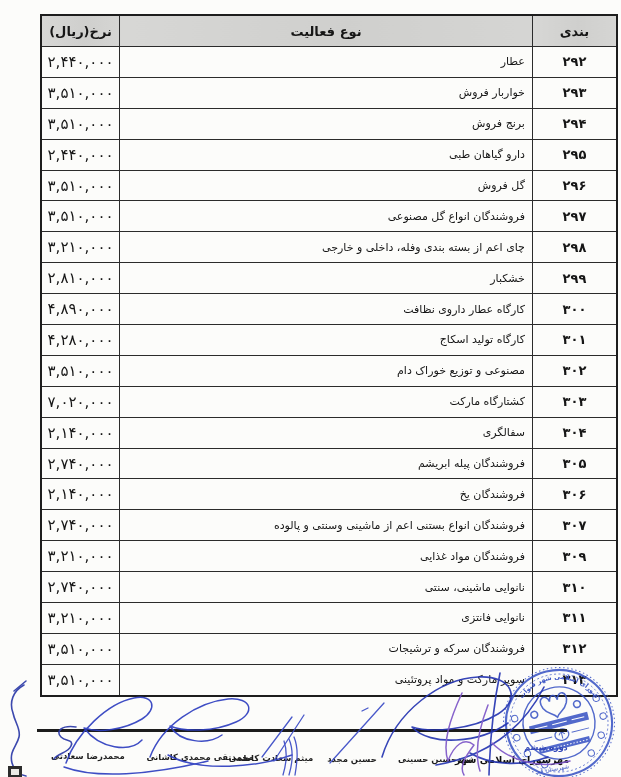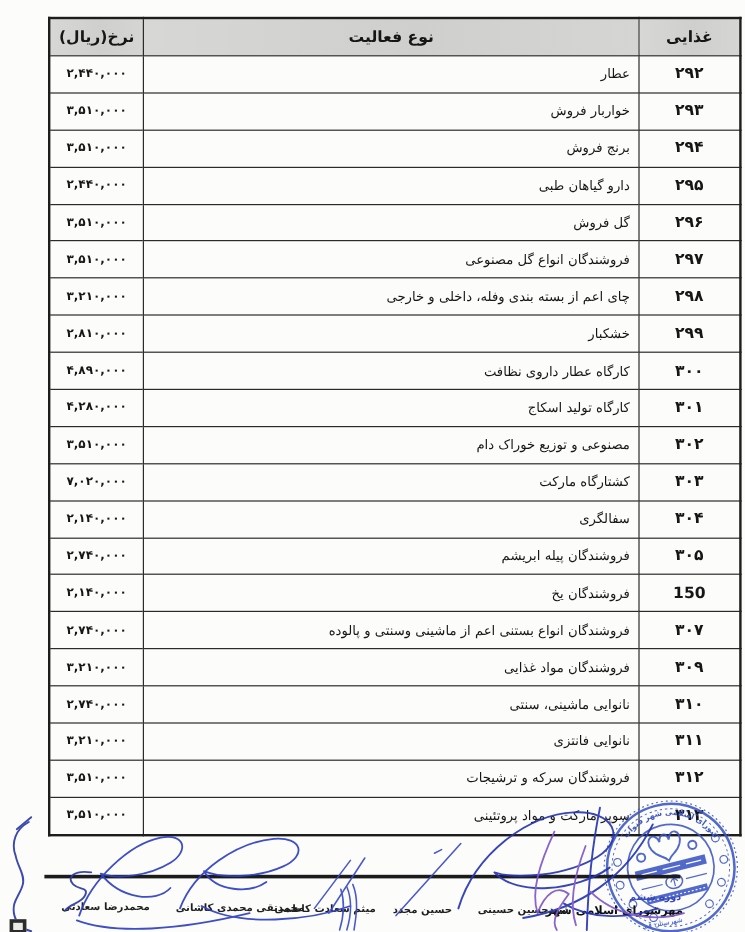--- a/index.html
+++ b/index.html
@@ -30,21 +30,21 @@
     height:28px;
     background:linear-gradient(90deg,#d7d7d5,#cfcfcd 55%,#d5d5d3);
     font-size:13px;font-weight:bold;text-align:center;margin-left:36px;
   }
   .col-no{width:84px;}
   .col-act{width:410px;}
   .col-rate{width:78px;}
   .rates-table td{height:27.9px;}
   td.no{text-align:center;font-size:13px;font-weight:600;}
   td.act{text-align:right;padding-right:7px;font-size:11px;}
-  td.rate{text-align:center;font-size:10px;font-weight:700;letter-spacing:.4px;}
+  td.rate{text-align:center;font-size:15px;font-weight:400;letter-spacing:.4px;}
   
   .signature-line{
     position:absolute;left:37px;top:729px;width:530px;height:2.6px;
     background:#1c1c1c;z-index:3;
   }
   .sig-label{
     position:absolute;z-index:4;
     font-size:8.5px;font-weight:bold;color:#1f1f1f;
     white-space:nowrap;transform:translateX(-50%);
     direction:rtl;
@@ -69,21 +69,21 @@
 <div class="page">
 
   <table class="rates-table">
     <colgroup>
         <col class="col-no">
         <col class="col-act">
         <col class="col-rate">
       </colgroup>
     <thead>
       <tr>
-        <th>غذایی</th>
+        <th>بندی</th>
         <th>نوع فعالیت</th>
         <th>نرخ(ریال)</th>
       </tr>
     </thead>
     <tbody>
     <tr>
       <td class="no">۲۹۲</td>
       <td class="act">عطار</td>
       <td class="rate">۲,۴۴۰,۰۰۰</td>
     </tr>
@@ -160,21 +160,21 @@
       <td class="rate">۲,۱۴۰,۰۰۰</td>
     </tr>
 
     <tr>
       <td class="no">۳۰۵</td>
       <td class="act">فروشندگان پیله ابریشم</td>
       <td class="rate">۲,۷۴۰,۰۰۰</td>
     </tr>
 
     <tr>
-      <td class="no">150</td>
+      <td class="no">۳۰۶</td>
       <td class="act">فروشندگان یخ</td>
       <td class="rate">۲,۱۴۰,۰۰۰</td>
     </tr>
 
     <tr>
       <td class="no">۳۰۷</td>
       <td class="act">فروشندگان انواع بستنی اعم از ماشینی وسنتی و پالوده</td>
       <td class="rate">۲,۷۴۰,۰۰۰</td>
     </tr>
 

